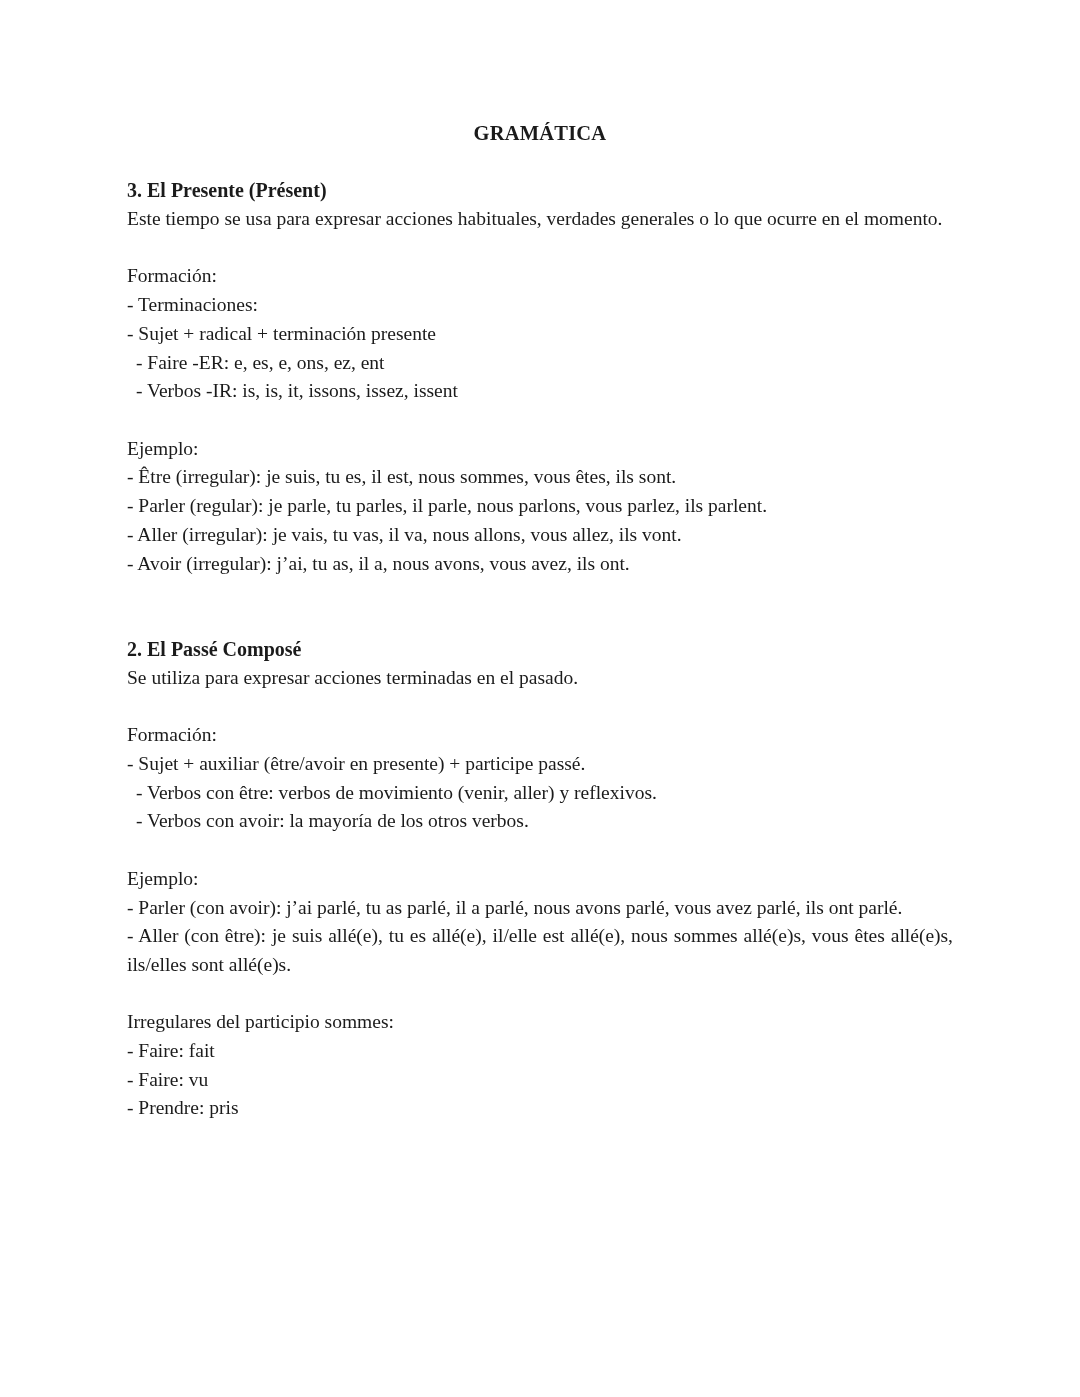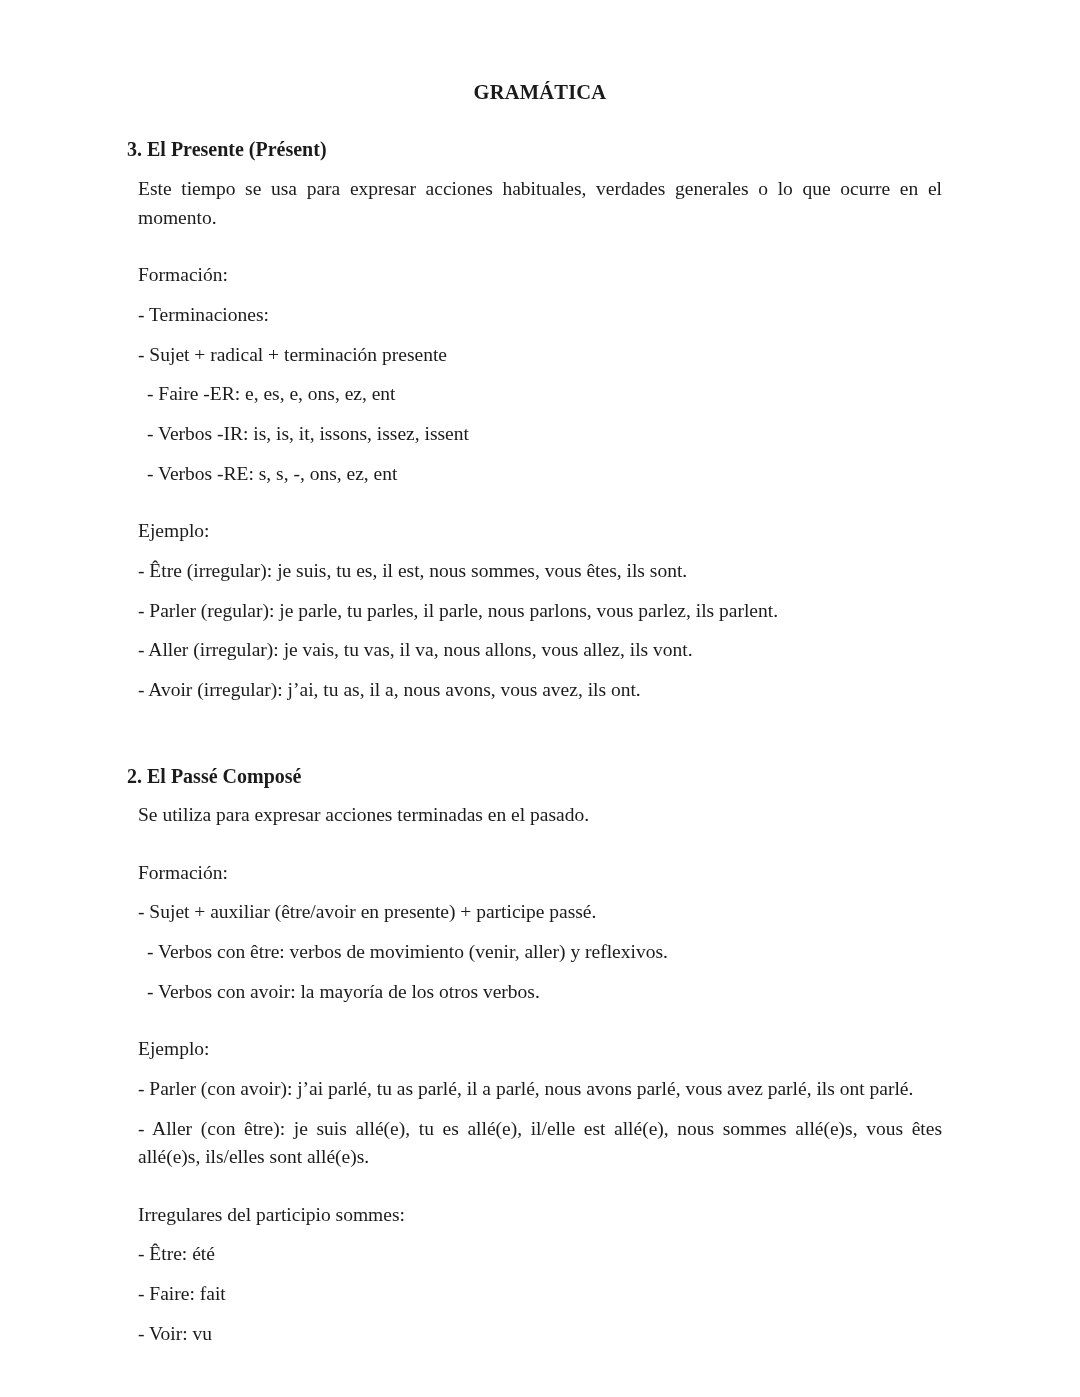--- a/index.html
+++ b/index.html
@@ -6,42 +6,42 @@
     margin: 0;
     padding: 0;
     background: #ffffff;
   }
   .page {
     position: relative;
     width: 1080px;
     height: 1358px;
     background: #ffffff;
     box-sizing: border-box;
-    padding: 78px 127px 0 127px;
+    padding: 119px 127px 0 127px;
     font-family: "Liberation Serif", "DejaVu Serif", serif;
     font-size: 19.5px;
     line-height: 28.7px;
     color: #1b1b1b;
     overflow: hidden;
   }
   .title {
     text-align: center;
     font-weight: bold;
     font-size: 20.5px;
     letter-spacing: 0.2px;
     margin: 0 0 28.7px 0;
   }
   section { margin: 0; }
   .section-gap { margin-top: 57px; }
   .heading {
     font-weight: bold;
     font-size: 20px;
   }
   .para, .line {
-    margin: 11px;
+    margin: 0;
   }
   .justify {
     text-align: justify;
   }
   .block {
     margin-top: 28.7px;
   }
   .sub {
     padding-left: 9px;
   }
@@ -56,21 +56,20 @@
   <section>
     <div class="heading">3. El Presente (Présent)</div>
     <p class="para justify">Este tiempo se usa para expresar acciones habituales, verdades generales o lo que ocurre en el momento.</p>
 
     <div class="block">
       <div class="line">Formación:</div>
       <div class="line">- Terminaciones:</div>
       <div class="line">- Sujet + radical + terminación presente</div>
       <div class="line sub">- Faire -ER: e, es, e, ons, ez, ent</div>
       <div class="line sub">- Verbos -IR: is, is, it, issons, issez, issent</div>
-      <div class="line sub">- Verbos -RE: s, s, -, ons, ez, ent</div>
     </div>
 
     <div class="block">
       <div class="line">Ejemplo:</div>
       <div class="line">- Être (irregular): je suis, tu es, il est, nous sommes, vous êtes, ils sont.</div>
       <div class="line">- Parler (regular): je parle, tu parles, il parle, nous parlons, vous parlez, ils parlent.</div>
       <div class="line">- Aller (irregular): je vais, tu vas, il va, nous allons, vous allez, ils vont.</div>
       <div class="line">- Avoir (irregular): j’ai, tu as, il a, nous avons, vous avez, ils ont.</div>
     </div>
   </section>
@@ -87,20 +86,19 @@
     </div>
 
     <div class="block">
       <div class="line">Ejemplo:</div>
       <p class="para justify">- Parler (con avoir): j’ai parlé, tu as parlé, il a parlé, nous avons parlé, vous avez parlé, ils ont parlé.</p>
       <p class="para justify">- Aller (con être): je suis allé(e), tu es allé(e), il/elle est allé(e), nous sommes allé(e)s, vous êtes allé(e)s, ils/elles sont allé(e)s.</p>
     </div>
 
     <div class="block">
       <div class="line">Irregulares del participio sommes:</div>
-      <div class="line">- Être: été</div>
       <div class="line">- Faire: fait</div>
-      <div class="line">- Voir: vu</div>
+      <div class="line">- Faire: vu</div>
       <div class="line">- Prendre: pris</div>
     </div>
   </section>
 
 </div>
 
 </body></html>

